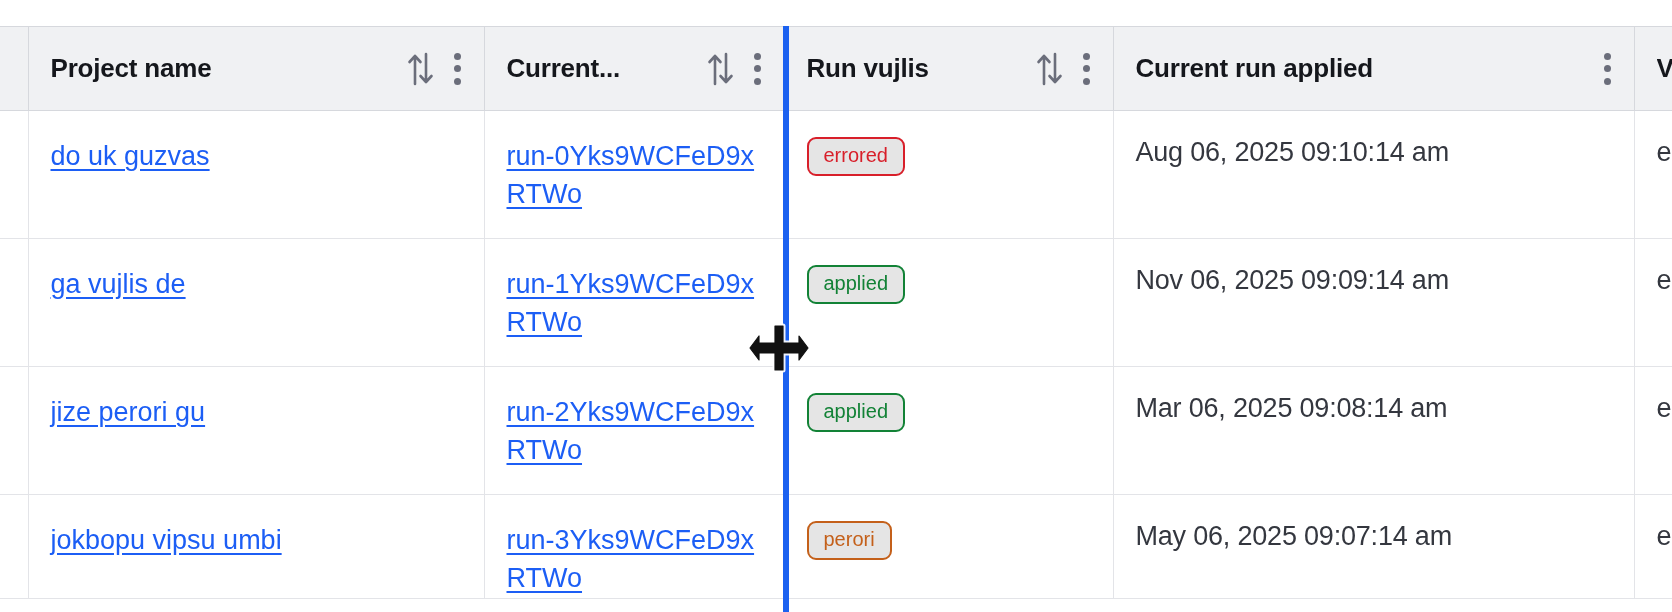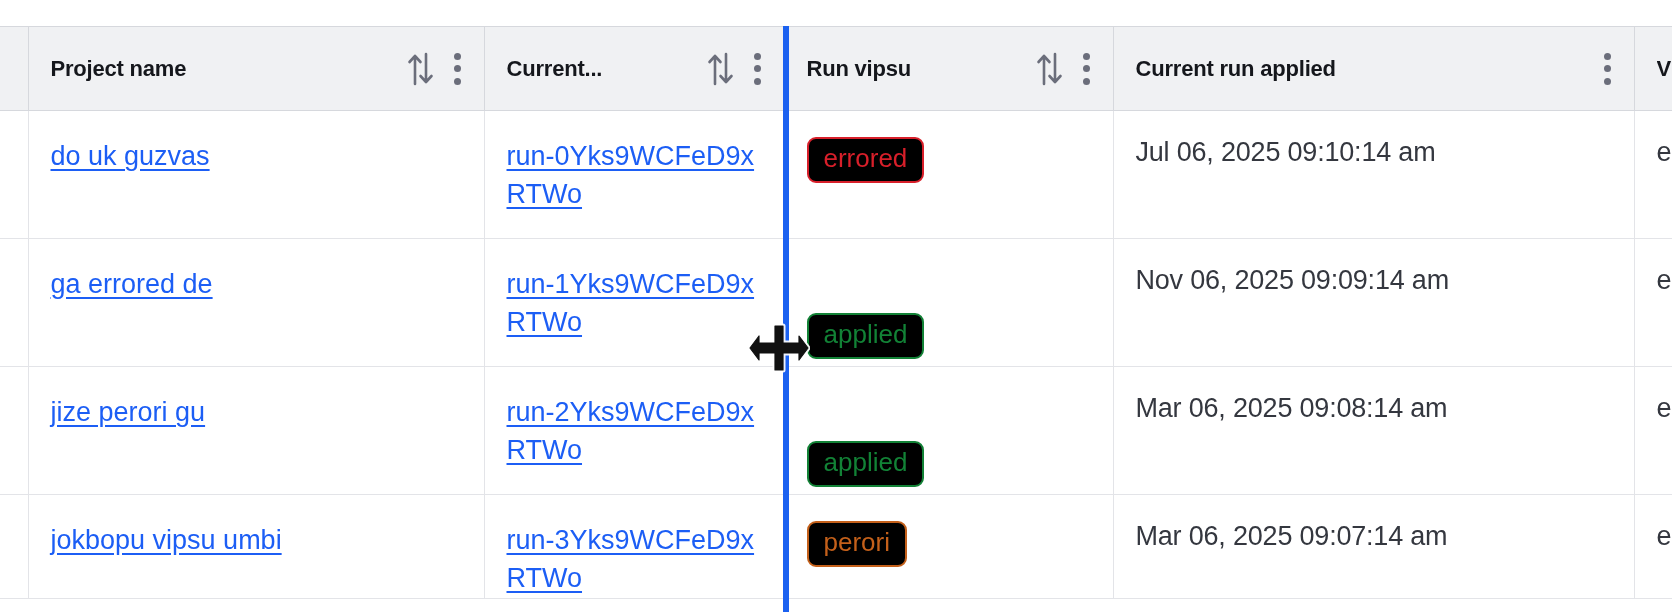--- a/index.html
+++ b/index.html
@@ -39,21 +39,21 @@
 
   thead th {
     background: #f0f1f3;
     border-top: 1px solid #d6d8dd;
     border-bottom: 1px solid #d6d8dd;
     border-right: 1px solid #d6d8dd;
     height: 84px;
     padding: 0 22px;
     vertical-align: middle;
     text-align: left;
-    font-size: 22px;
+    font-size: 26px;
     font-weight: bold;
     color: #15171c;
     white-space: nowrap;
   }
   thead th.sel-th { padding: 0; border-right: 1px solid #d6d8dd; }
 
   .th-inner {
     display: flex;
     align-items: center;
     width: 100%;
@@ -130,27 +130,27 @@
     font-size: 27px;
     color: #34373f;
     white-space: nowrap;
   }
 
   .badge {
     display: inline-block;
     border: 2px solid currentColor;
     border-radius: 9px;
     padding: 5px 15px 7px 15px;
-    font-size: 26px;
+    font-size: 20px;
     line-height: 1.15;
-    background: #000000;
+    background: #e5e5e5;
     white-space: nowrap;
   }
   .badge.errored { color: #d81f2a; }
-  .badge.applied { color: #128236; margin-top: 48px; }
+  .badge.applied { color: #128236; }
   .badge.planned { color: #c4601a; }
 
   
   #resize-guide {
     position: absolute;
     left: 783px;
     top: 26px;
     width: 6px;
     height: 586px;
     background: #1b61f0;
@@ -219,21 +219,21 @@
             <span class="kebab-icon">
               <i></i>
                 <i></i>
                 <i></i>
             </span>
           </div>
         </th>
 
         <th>
           <div class="th-inner">
-            <span class="th-label">Run vipsu</span>
+            <span class="th-label">Run vujlis</span>
             <span class="th-spacer"></span>
             <span class="sort-icon">
               <svg width="30" height="36" viewBox="0 0 30 36" fill="none">
                 <path d="M9 33 V5 M9 5 L3.5 11 M9 5 L14.5 11" stroke="#6b6e7b" stroke-width="2.6" stroke-linecap="round" stroke-linejoin="round"></path>
                 <path d="M20 3 V31 M20 31 L14.5 25 M20 31 L25.5 25" stroke="#6b6e7b" stroke-width="2.6" stroke-linecap="round" stroke-linejoin="round"></path>
               </svg>
             </span>
             <span class="kebab-icon">
               <i></i>
                 <i></i>
@@ -269,31 +269,31 @@
         <td>
           <a class="cell-link nowrap">do uk guzvas</a>
         </td>
         <td>
           <a class="cell-link">run-0Yks9WCFeD9xRTWo</a>
         </td>
         <td>
           <span class="badge errored">errored</span>
         </td>
         <td>
-          <span class="date-text">Jul 06, 2025 09:10:14 am</span>
+          <span class="date-text">Aug 06, 2025 09:10:14 am</span>
         </td>
         <td>
           <span class="vcs-text">e</span>
         </td>
       </tr>
 
       <tr>
         <td class="sel-td"></td>
         <td>
-          <a class="cell-link nowrap">ga errored de</a>
+          <a class="cell-link nowrap">ga vujlis de</a>
         </td>
         <td>
           <a class="cell-link">run-1Yks9WCFeD9xRTWo</a>
         </td>
         <td>
           <span class="badge applied">applied</span>
         </td>
         <td>
           <span class="date-text">Nov 06, 2025 09:09:14 am</span>
         </td>
@@ -326,21 +326,21 @@
         <td>
           <a class="cell-link nowrap">jokbopu vipsu umbi</a>
         </td>
         <td>
           <a class="cell-link">run-3Yks9WCFeD9xRTWo</a>
         </td>
         <td>
           <span class="badge planned">perori</span>
         </td>
         <td>
-          <span class="date-text">Mar 06, 2025 09:07:14 am</span>
+          <span class="date-text">May 06, 2025 09:07:14 am</span>
         </td>
         <td>
           <span class="vcs-text">e</span>
         </td>
       </tr>
 
     </tbody>
   </table>
 
   <div id="resize-guide"></div>

